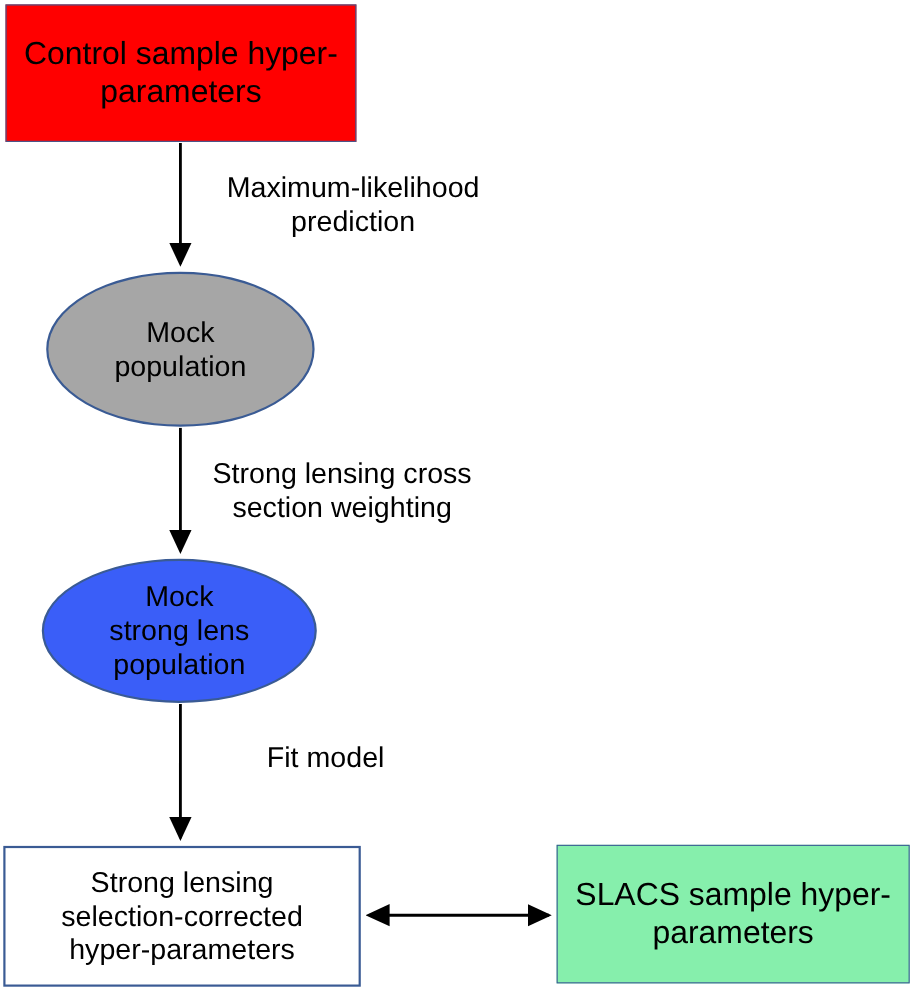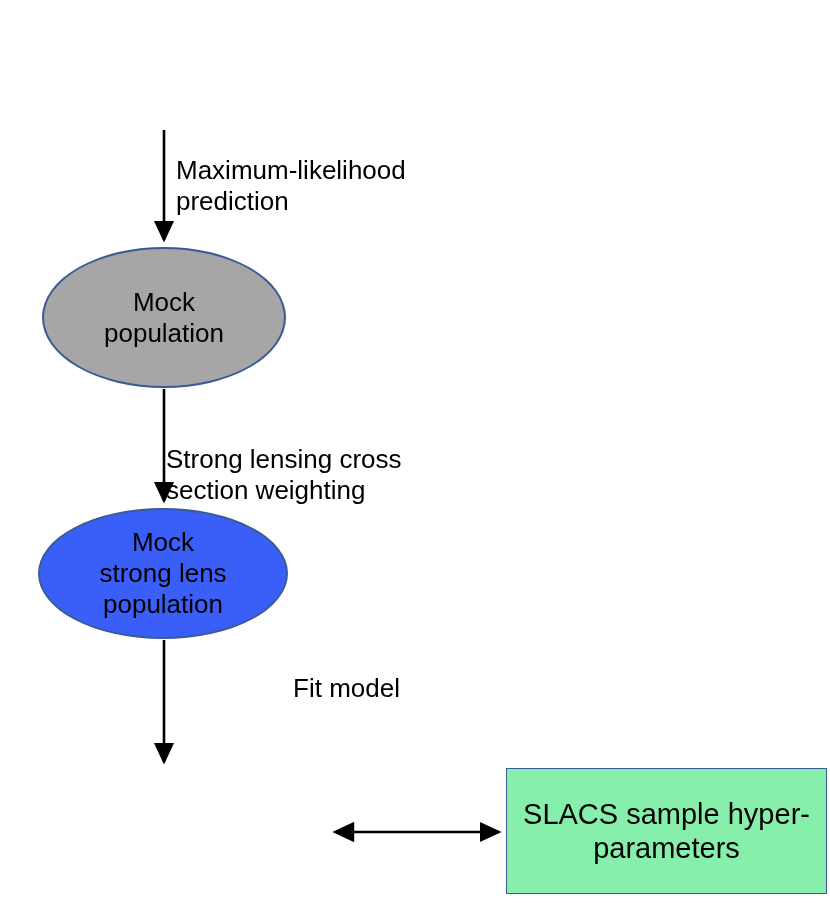--- a/index.html
+++ b/index.html
@@ -91,25 +91,26 @@
     border: 1.5px solid #3A5B94;
     font-size: 29px;
   }
 
   
   .edge-label {
     position: absolute;
     color: #000000;
     font-size: 26px;
     line-height: 1.2;
+    text-align: center;
     white-space: pre-line;
   }
   #label-maxlik { left: 176px; top: 155px; width: 290px; }
-  #label-xsec   { left: 166px; top: 415px; width: 290px; margin-top: 29px; }
-  #label-fit    { left: 160px; top: 673px; width: 240px; text-align: right; }
+  #label-xsec   { left: 166px; top: 415px; width: 290px; }
+  #label-fit    { left: 176px; top: 673px; width: 240px; text-align: center; }
   #label-compare{ left: 330px; top: 793px; width: 176px; text-align: center; }
 
   
   #edges {
     position: absolute;
     left: 0;
     top: 0;
     width: 830px;
     height: 903px;
     pointer-events: none;
@@ -140,32 +141,40 @@
 
     <g>
       <line x1="164" y1="640" x2="164" y2="762" stroke="#000000" stroke-width="2.6" marker-end="url(#ah)"></line>
     </g>
 
     <g>
       <line x1="336" y1="832" x2="499" y2="832" stroke="#000000" stroke-width="2.6" marker-end="url(#ah)" marker-start="url(#ah-start)"></line>
     </g>
   </svg>
 
+  <div class="node" id="node-control">
+    <span class="label">Control sample hyper-parameters</span>
+  </div>
 
   <div class="node" id="node-mock-pop">
     <span class="label">Mock
 population</span>
   </div>
 
   <div class="node" id="node-mock-lens-pop">
     <span class="label">Mock
 strong lens
 population</span>
   </div>
 
+  <div class="node" id="node-corrected">
+    <span class="label">Strong lensing
+selection-corrected
+hyper-parameters</span>
+  </div>
 
   <div class="node" id="node-slacs">
     <span class="label">SLACS sample hyper-parameters</span>
   </div>
 
   <div class="edge-label" id="label-maxlik">Maximum-likelihood
 prediction</div>
 
   <div class="edge-label" id="label-xsec">Strong lensing cross
 section weighting</div>

